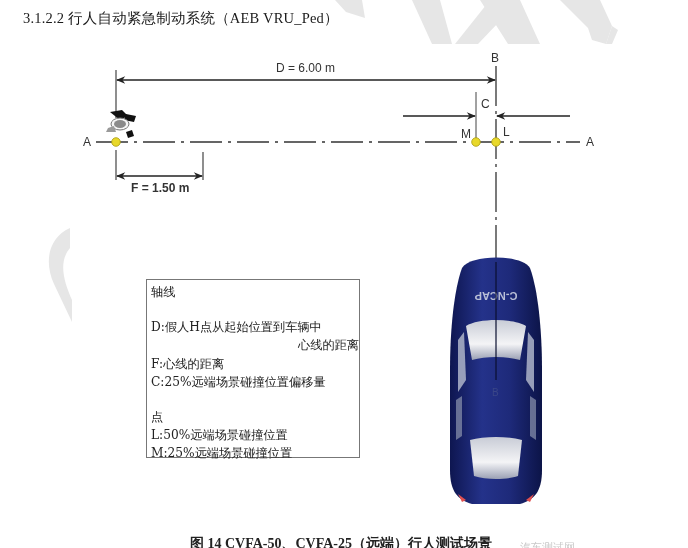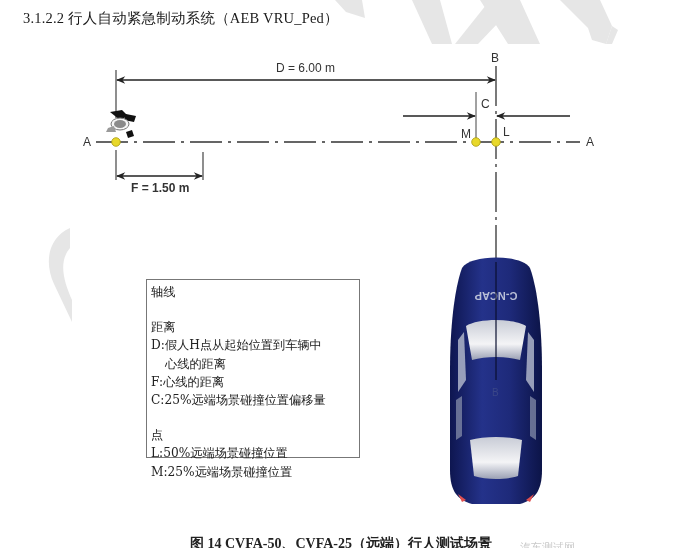--- a/index.html
+++ b/index.html
@@ -6,21 +6,21 @@
   body { width:688px; height:548px; position:relative; overflow:hidden;
          font-family:"Liberation Serif", "DejaVu Serif", serif; color:#1a1a1a; }
   .wm { position:absolute; left:0; top:0; width:688px; height:548px; }
   .heading { position:absolute; left:23px; top:9px; font-size:14.5px; color:#1a1a1a; letter-spacing:0.2px; }
   .diagram { position:absolute; left:0; top:0; width:688px; height:548px; }
   .lbl { position:absolute; font-family:"Liberation Sans", "DejaVu Sans", sans-serif; font-size:12px; color:#333; line-height:1; }
   .legend { position:absolute; left:146px; top:236px; width:214px; height:179px;
             border:1.5px solid #777; background:#fff; box-sizing:border-box; padding:3px 0 0 4px;
             font-family:"DejaVu Serif", "Liberation Serif", serif; font-size:12.2px; line-height:18.2px; color:#222;margin-top:43px; }
   .legend .row { white-space:nowrap; }
-  .legend .indent { padding-left:14px; }
+  .legend .indent { padding-left:14px;text-align:right; }
   .legend .gap { height:17px; }
   .caption { position:absolute; left:190px; top:535px; font-size:14px; font-weight:bold; color:#222; white-space:nowrap; }
   .caption-wm { position:absolute; left:520px; top:540px; font-size:11px; color:#c9c9c9; white-space:nowrap; }
 </style>
 </head>
 <body>
 
 <svg class="wm" viewBox="0 0 688 548">
   <g fill="#e6e6e6">
     <path d="M335,0 L362,0 L365,18 L346,12 Z"></path>
@@ -104,21 +104,20 @@
 <div class="lbl" style="left:83px;top:136px;">A</div>
 <div class="lbl" style="left:586px;top:136px;">A</div>
 <div class="lbl" style="left:491px;top:52px;">B</div>
 <div class="lbl" style="left:461px;top:128px;">M</div>
 <div class="lbl" style="left:503px;top:126px;">L</div>
 <div class="lbl" style="left:492px;top:388px;font-size:10px;color:#3a4688;">B</div>
 
 <div class="legend">
   <div class="row">轴线</div>
   <div class="gap"></div>
-  <div class="row">距离</div>
   <div class="row">D:假人H点从起始位置到车辆中</div>
   <div class="row indent">心线的距离</div>
   <div class="row">F:心线的距离</div>
   <div class="row">C:25%远端场景碰撞位置偏移量</div>
   <div class="gap"></div>
   <div class="row">点</div>
   <div class="row">L:50%远端场景碰撞位置</div>
   <div class="row">M:25%远端场景碰撞位置</div>
 </div>
 

